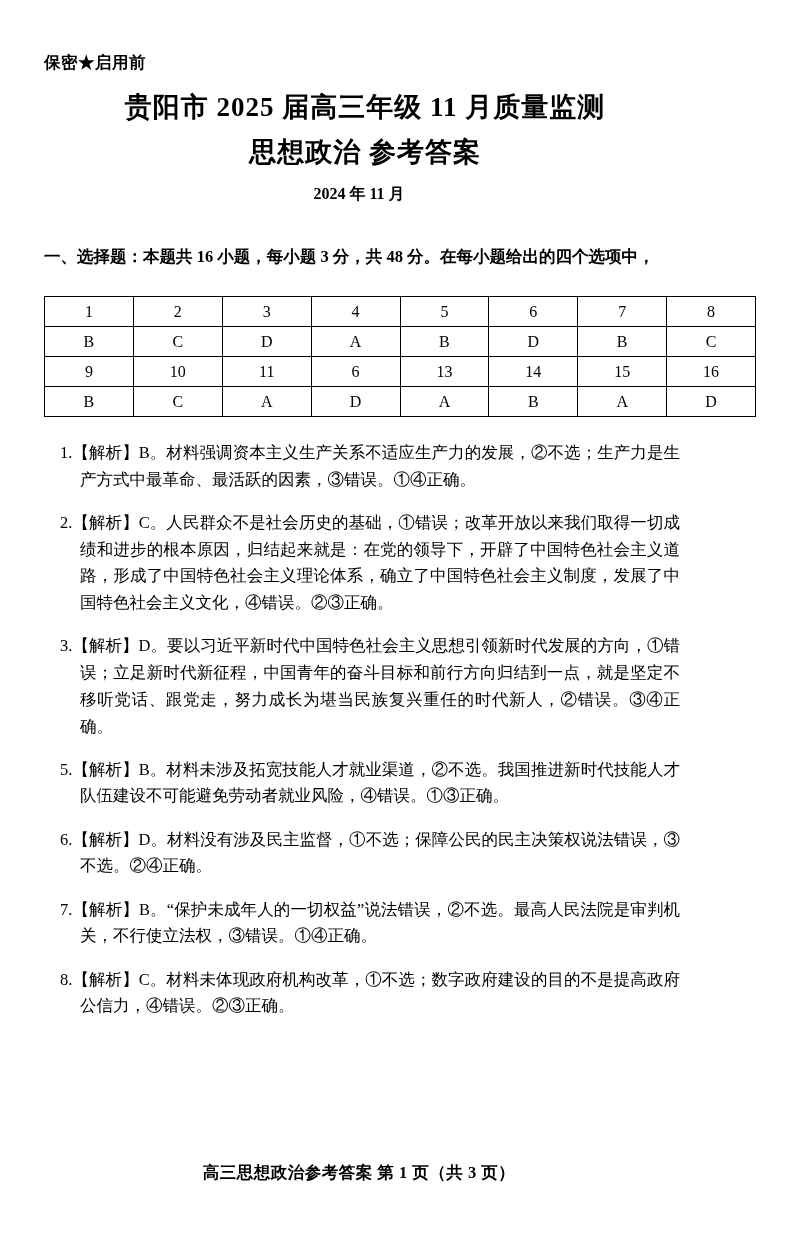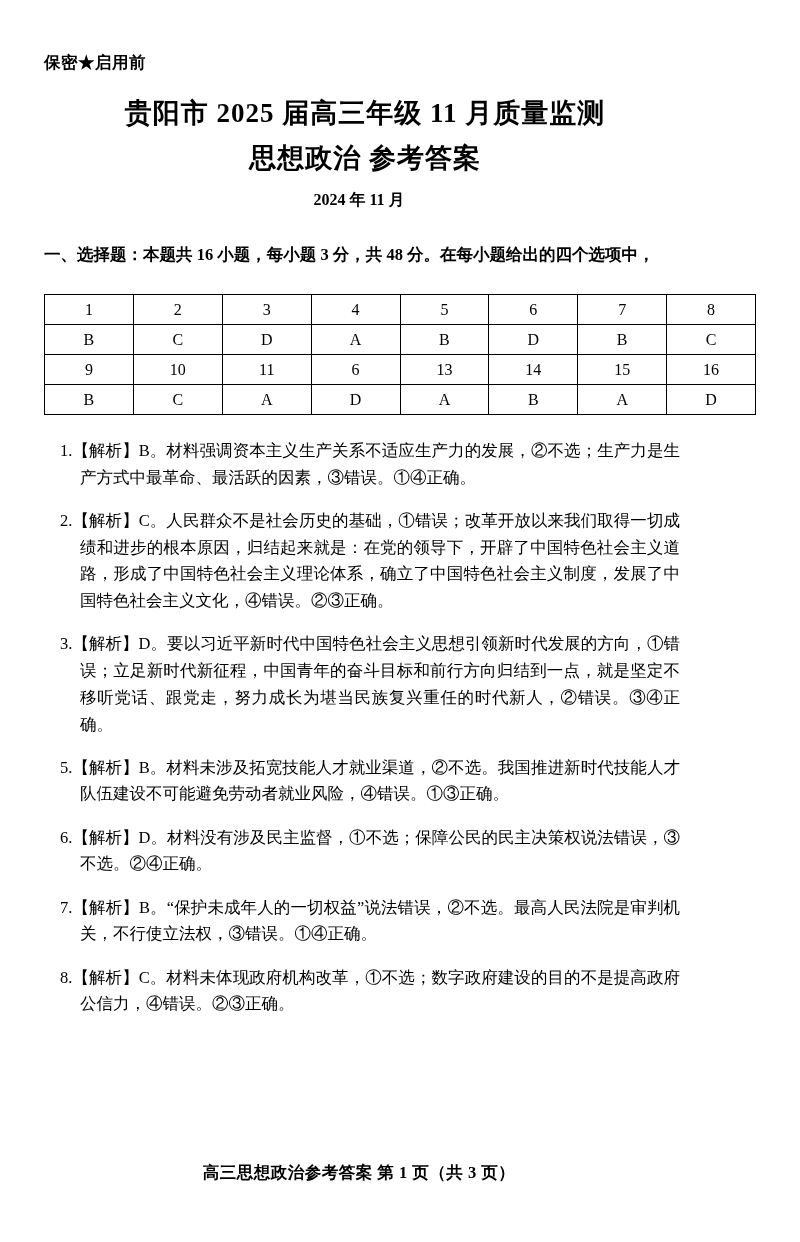--- a/index.html
+++ b/index.html
@@ -27,42 +27,42 @@
     font-weight: bold;
     letter-spacing: 0.5px;
     margin-left: 0px;
     font-family: "Liberation Serif", "DejaVu Serif", serif;
   }
   .title-main {
     text-align: center;
     font-size: 27px;
     font-weight: bold;
     letter-spacing: 1px;
-    margin-top: 22px;
+    margin-top: 16px;
     line-height: 1.3;
   }
   .title-sub {
     text-align: center;
     font-size: 27px;
     font-weight: bold;
     letter-spacing: 1px;
     margin-top: 10px;
     line-height: 1.3;
   }
   .date-line {
     text-align: center;
     font-size: 16px;
     font-weight: bold;
     margin-top: 14px;
     padding-right: 12px;
   }
   .section-heading {
     font-size: 16.5px;
     font-weight: bold;
-    margin-top: 30px;
+    margin-top: 38px;
     line-height: 1.75;
     text-indent: 0;
   }
   .section-heading .ln2 {
     display: block;
     text-indent: 2em;
   }
   table.answers {
     border-collapse: collapse;
     width: 712px;

